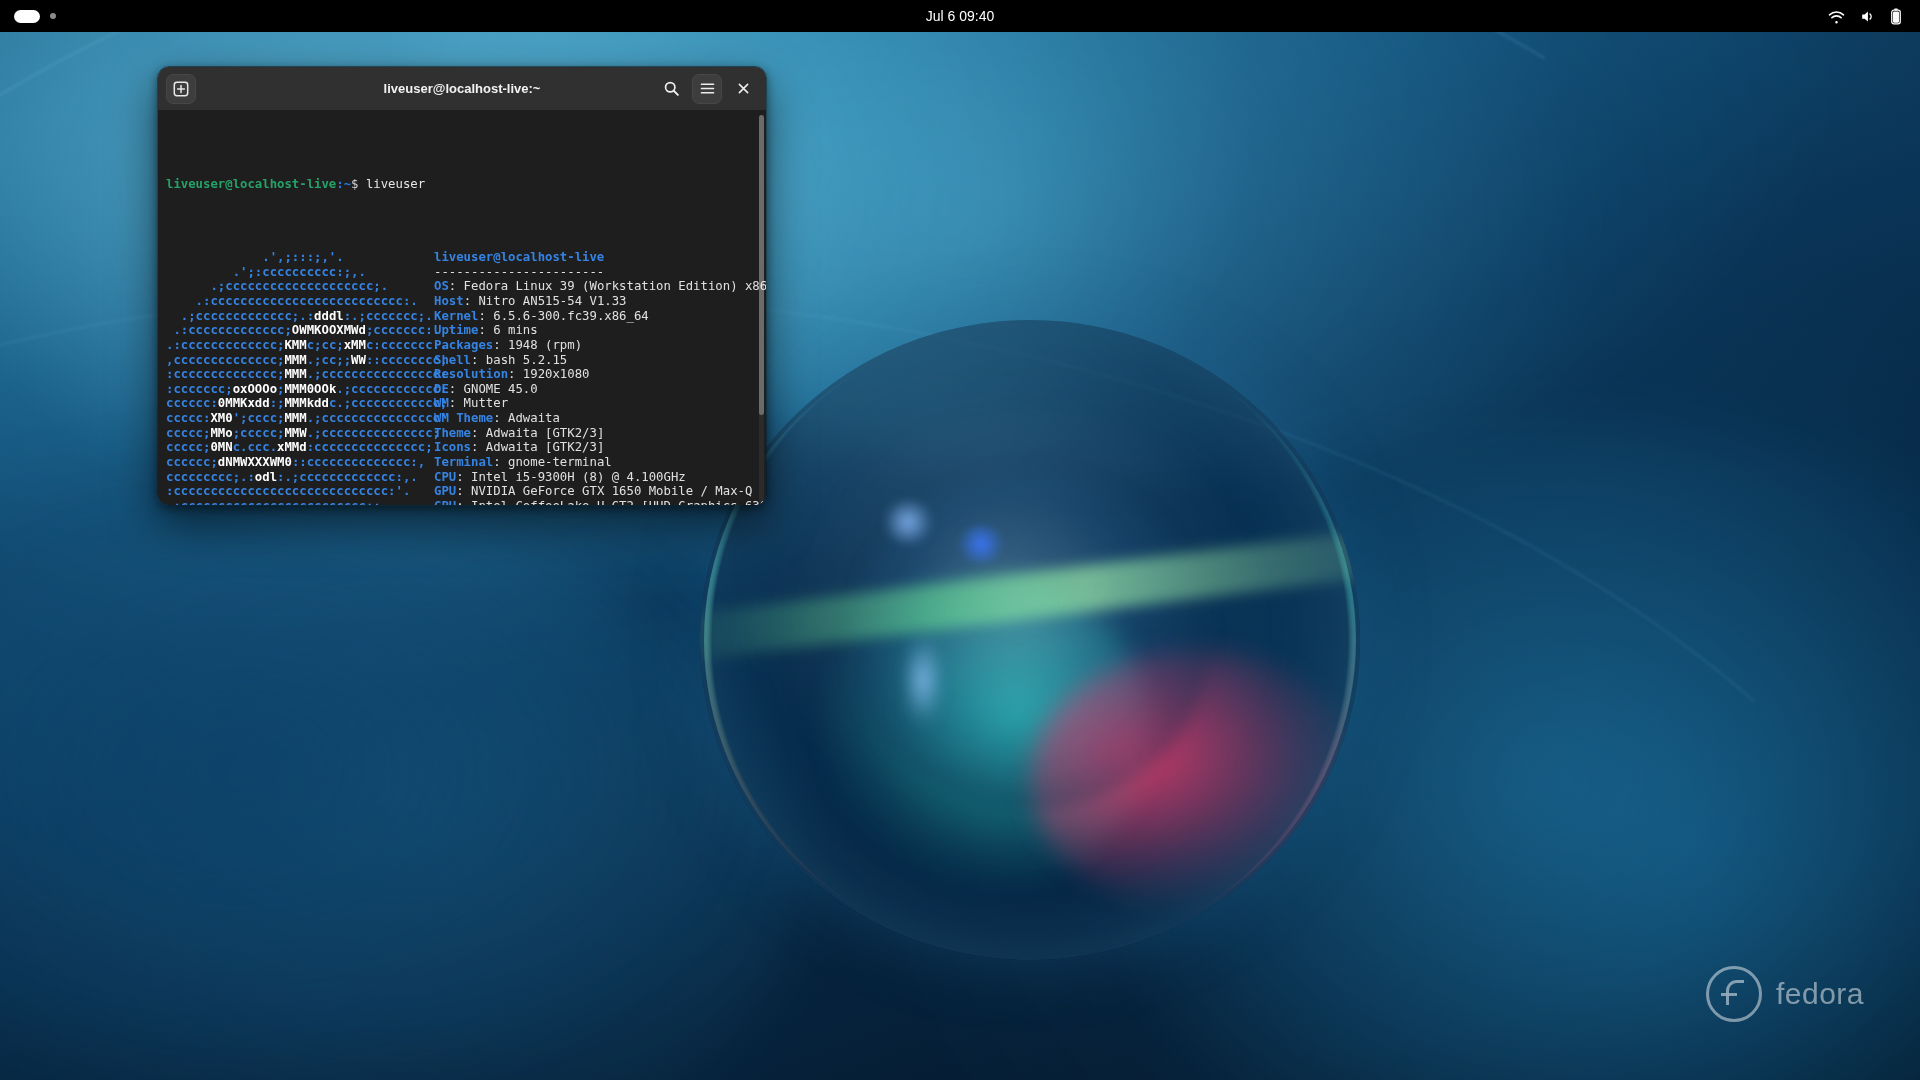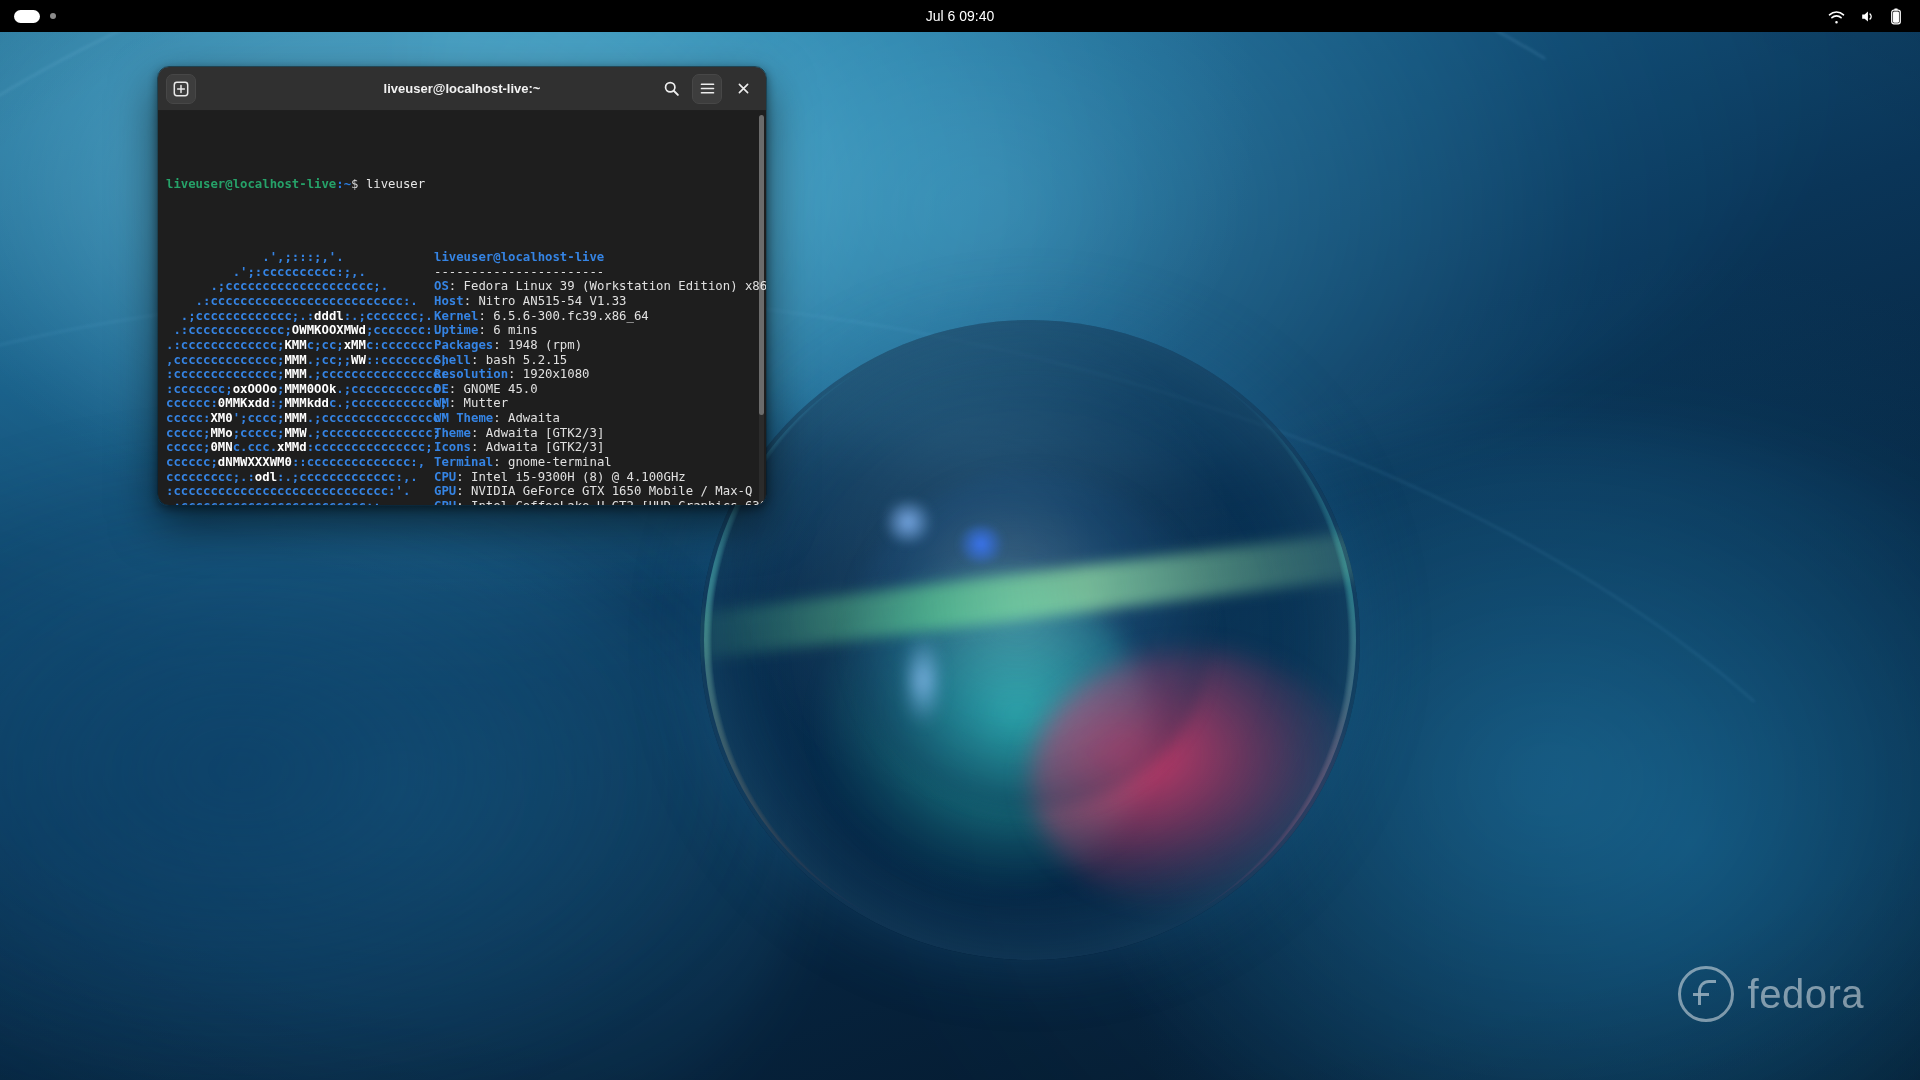--- a/index.html
+++ b/index.html
@@ -170,21 +170,21 @@
     width: 15px; height: 22px;
     border: 3px solid rgba(255,255,255,.9);
     border-right: none; border-bottom: none;
     border-top-left-radius: 11px;
   }
   #fedora-logo .mark::after {
     content: ""; position: absolute; left: 12px; top: 24px;
     width: 16px; height: 3px; background: rgba(255,255,255,.9);
   }
   #fedora-logo .word {
-    font-size: 40px; color: rgba(255,255,255,.88); letter-spacing: .5px;
+    font-size: 30px; color: rgba(255,255,255,.88); letter-spacing: .5px;
   }
 
   
   #topbar {
     position: absolute; left:0; top:0; width: 1920px; height: 32px;
     background: #000; color: #fff;
     display: flex; align-items: center; z-index: 50;
     font-size: 13px;
   }
   #topbar .left { display:flex; align-items:center; gap: 10px; padding-left: 14px; width: 300px; }

